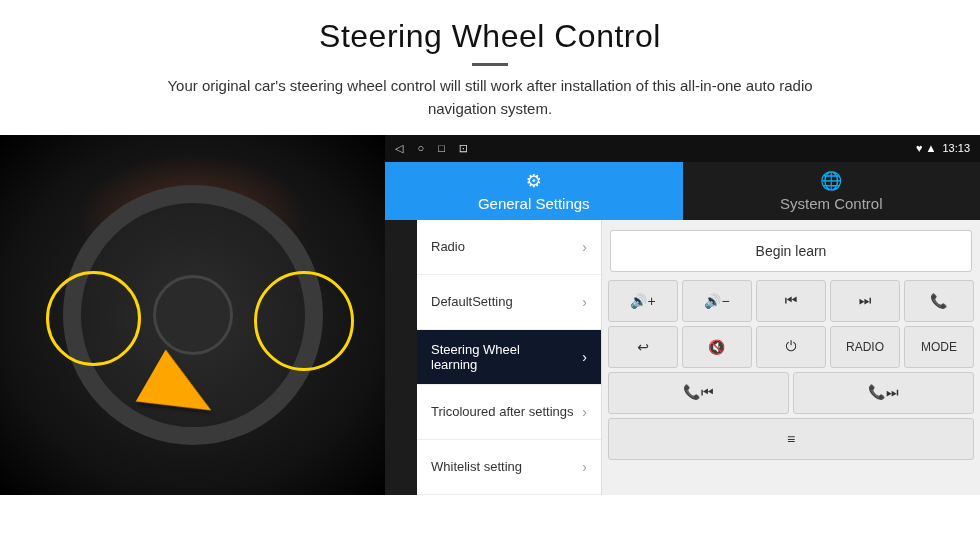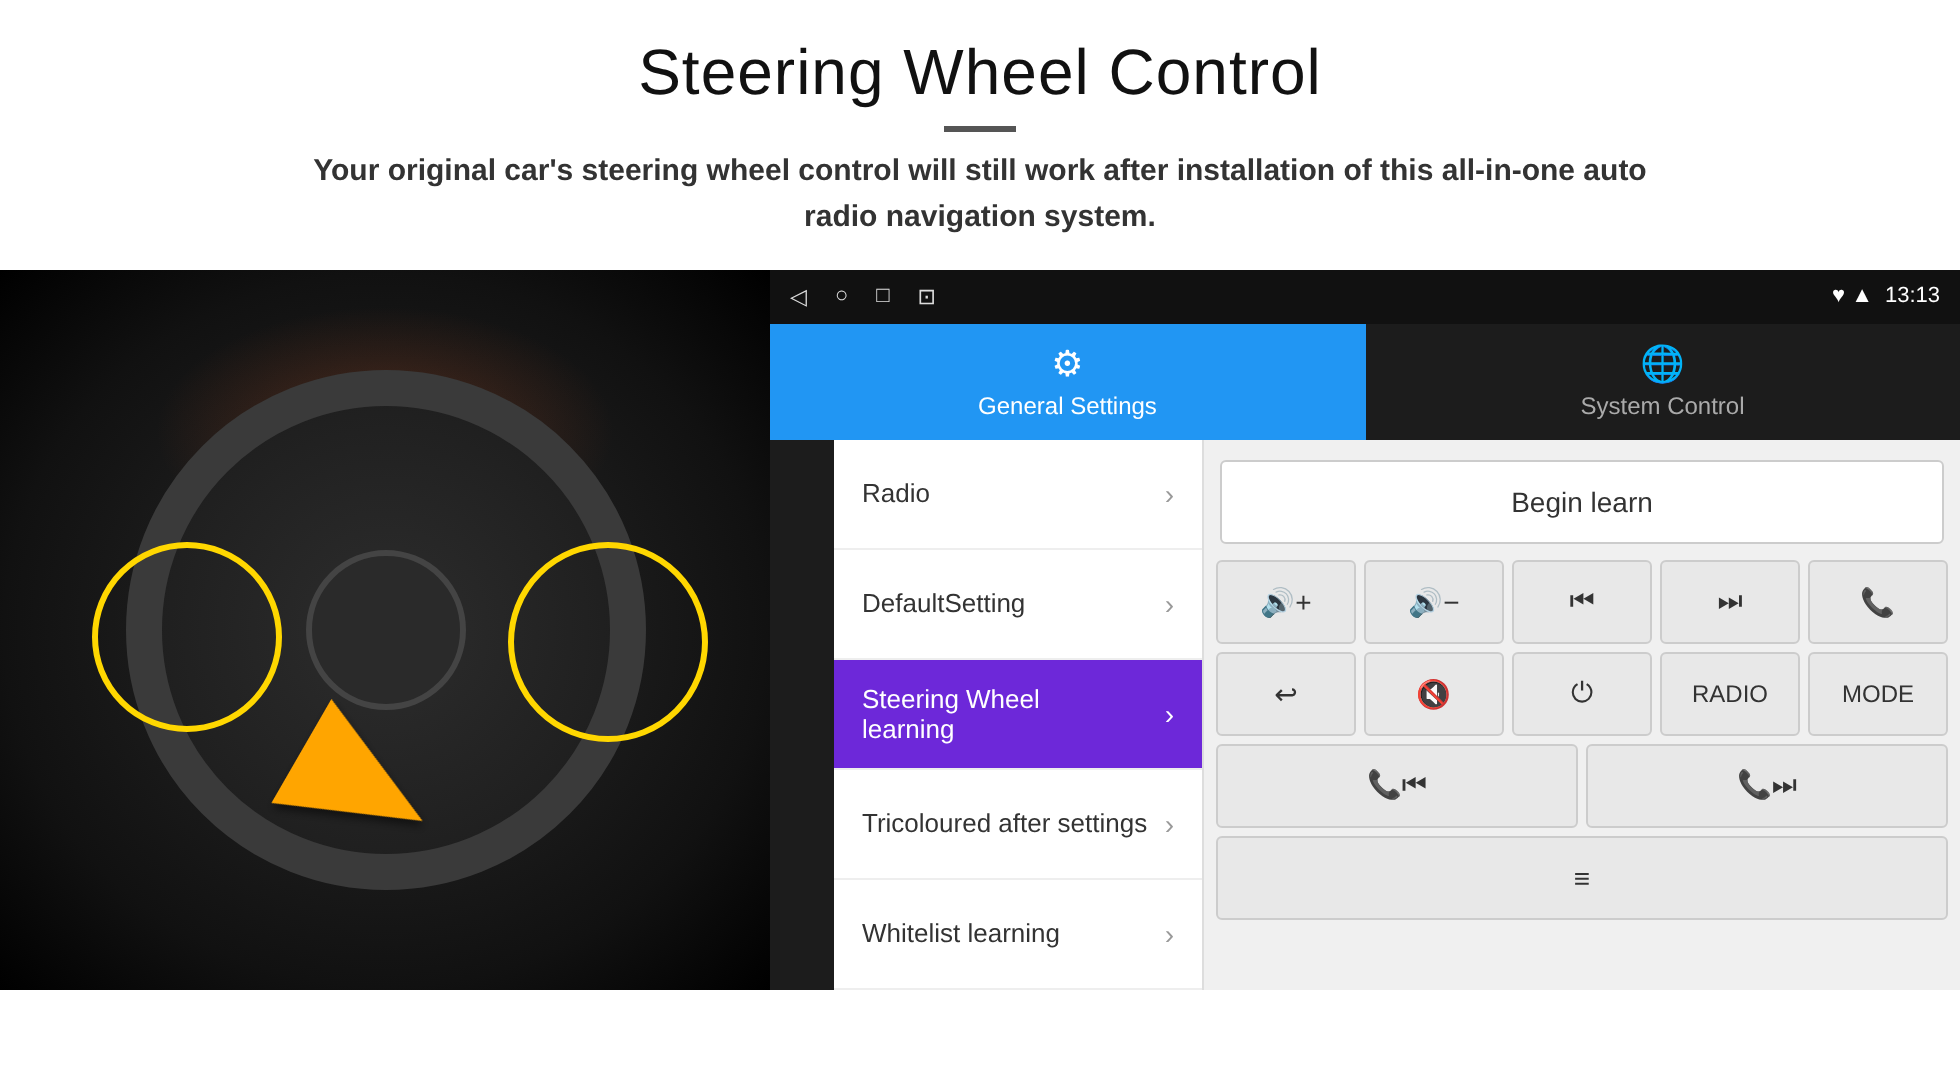--- a/index.html
+++ b/index.html
@@ -28,21 +28,20 @@
       height: 3px;
       background: #555;
       margin: 8px auto;
     }
     .header p {
       font-size: 15px;
       color: #333;
       line-height: 1.55;
       max-width: 700px;
       margin: 0 auto;
-      font-weight: bold;
     }
 
     
     .main-content {
       display: flex;
       width: 980px;
       height: 360px;
     }
 
     
@@ -184,21 +183,21 @@
       color: #aaa;
     }
     .tab.active {
       background: #2196F3;
       color: #fff;
     }
     .tab-icon {
       font-size: 18px;
     }
     .tab-label {
-      font-size: 12px;
+      font-size: 15px;
     }
 
     
     .content-area {
       flex: 1;
       display: flex;
       background: #f5f5f5;
       margin-left: 32px;
     }
 
@@ -216,21 +215,21 @@
       align-items: center;
       justify-content: space-between;
       padding: 0 14px;
       border-bottom: 1px solid #eee;
       cursor: pointer;
       font-size: 13px;
       color: #333;
       background: #fff;
     }
     .menu-item.active {
-      background: #6d28d9;
+      background: #0f172a;
       color: #fff;
       gap: 48px;
     }
     .menu-item-text {
       font-size: 13px;
     }
     .menu-chevron {
       font-size: 14px;
       color: #999;
     }
@@ -382,21 +381,21 @@
         </div>
         <div class="menu-item active">
           <span class="menu-item-text">Steering Wheel learning</span>
           <span class="menu-chevron">›</span>
         </div>
         <div class="menu-item">
           <span class="menu-item-text">Tricoloured after settings</span>
           <span class="menu-chevron">›</span>
         </div>
         <div class="menu-item">
-          <span class="menu-item-text">Whitelist learning</span>
+          <span class="menu-item-text">Whitelist setting</span>
           <span class="menu-chevron">›</span>
         </div>
       </div>
 
       <div class="button-grid">
 
         <div class="begin-learn-row">
           <button class="begin-learn-btn">Begin learn</button>
         </div>
 

